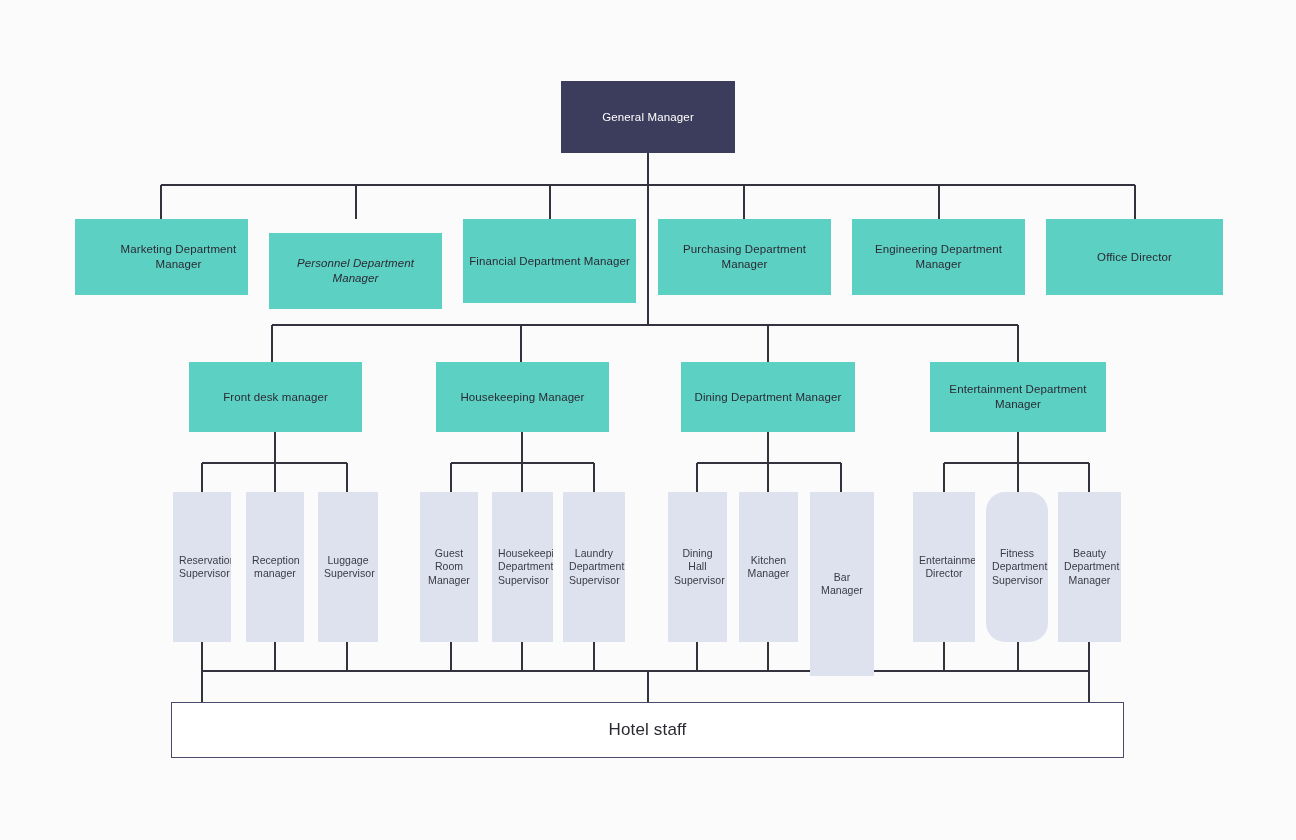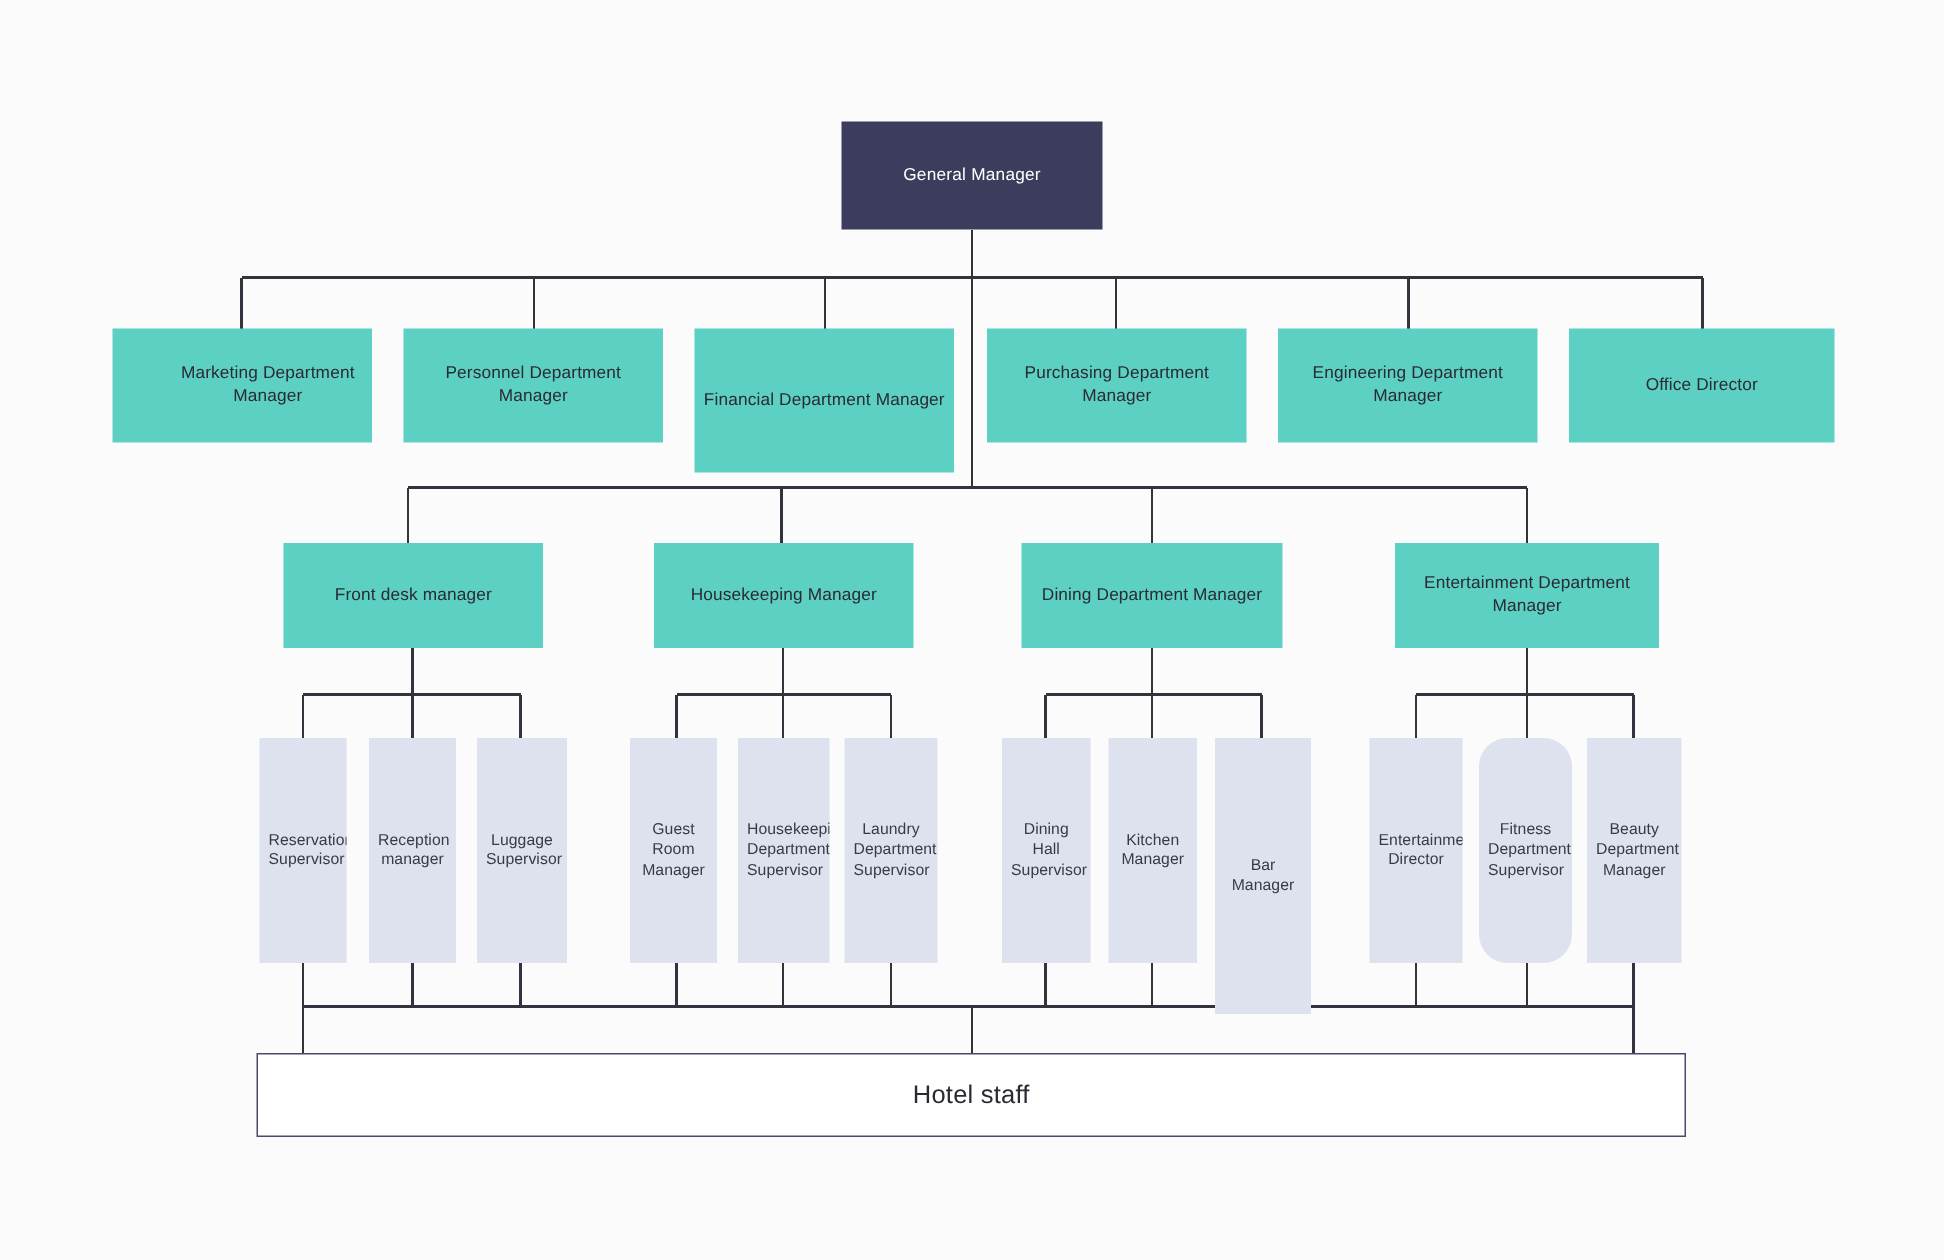--- a/index.html
+++ b/index.html
@@ -123,24 +123,24 @@
       <line x1="1089" y1="671" x2="1089" y2="702" stroke="#33333d" stroke-width="1.6" shape-rendering="crispEdges"></line>
       <line x1="648" y1="671" x2="648" y2="702" stroke="#33333d" stroke-width="1.6" shape-rendering="crispEdges"></line>
     </svg>
   <div id="nodes">
       <div class="node lvl-root" style="left: 561px; top: 81px; width: 174px; height: 72px;">
         <span class="node-label">General Manager</span>
       </div>
       <div class="node lvl-dept" style="left: 75px; top: 219px; width: 173px; height: 76px; padding-left: 40px;">
         <span class="node-label">Marketing Department Manager</span>
       </div>
-      <div class="node lvl-dept" style="left: 269px; top: 219px; width: 173px; height: 76px;">
+      <div class="node lvl-dept" style="left: 269px; top: 233px; width: 173px; height: 76px; font-style: italic;">
         <span class="node-label">Personnel Department Manager</span>
       </div>
-      <div class="node lvl-dept" style="left: 463px; top: 219px; width: 173px; height: 96px;">
+      <div class="node lvl-dept" style="left: 463px; top: 219px; width: 173px; height: 84px;">
         <span class="node-label">Financial Department Manager</span>
       </div>
       <div class="node lvl-dept" style="left: 658px; top: 219px; width: 173px; height: 76px;">
         <span class="node-label">Purchasing Department Manager</span>
       </div>
       <div class="node lvl-dept" style="left: 852px; top: 219px; width: 173px; height: 76px;">
         <span class="node-label">Engineering Department Manager</span>
       </div>
       <div class="node lvl-dept" style="left: 1046px; top: 219px; width: 177px; height: 76px;">
         <span class="node-label">Office Director</span>

